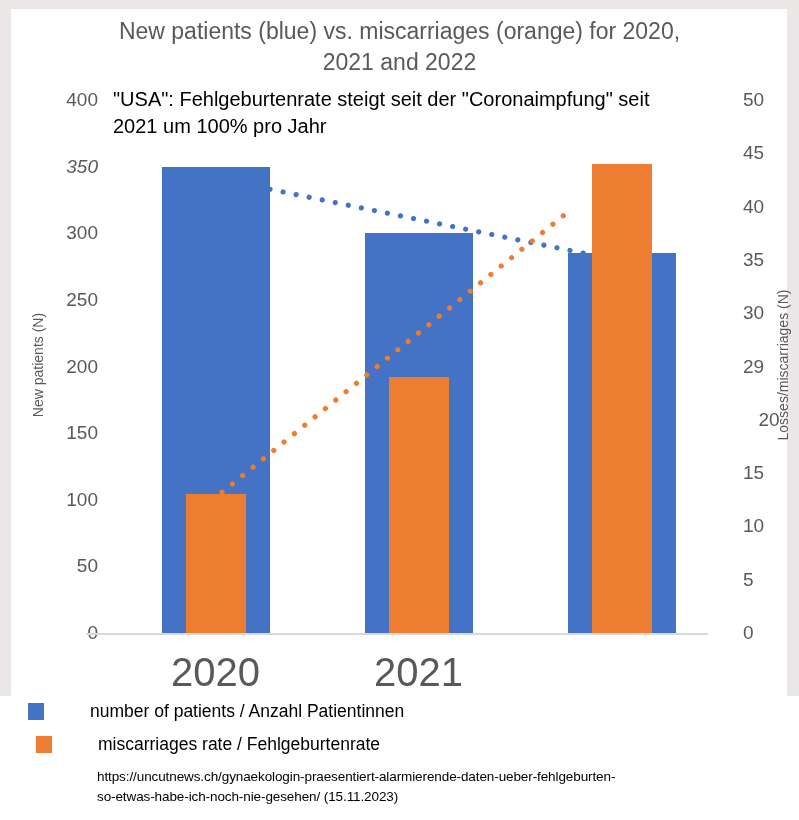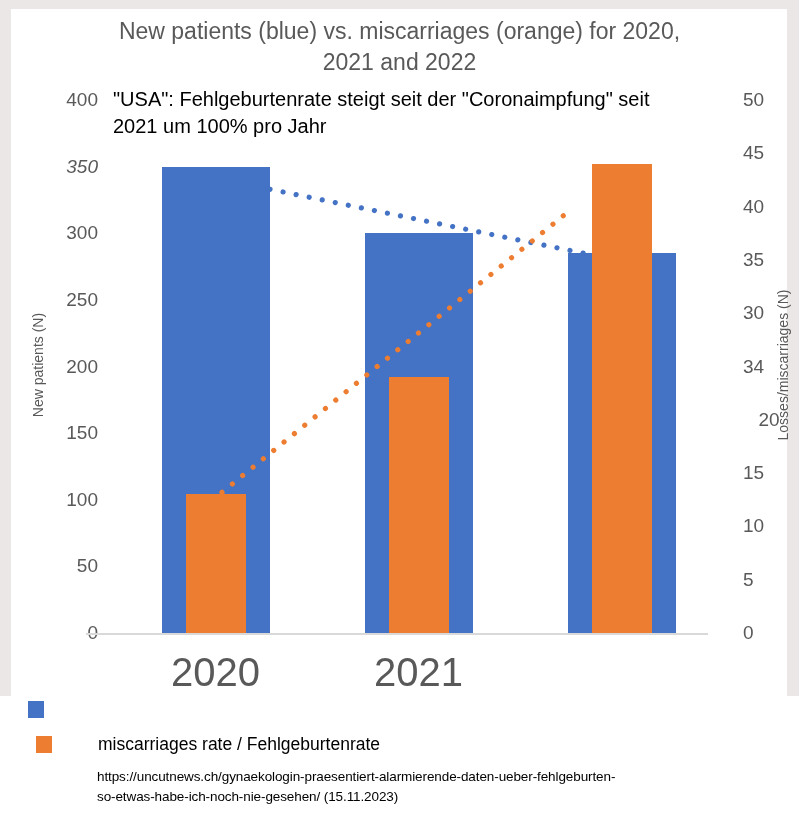--- a/index.html
+++ b/index.html
@@ -86,39 +86,40 @@
       <div class="tick left" style="left: 30px; top: 356.5px;">200</div>
       <div class="tick left" style="left: 30px; top: 423.125px;">150</div>
       <div class="tick left" style="left: 30px; top: 489.75px;">100</div>
       <div class="tick left" style="left: 30px; top: 556.375px;">50</div>
       <div class="tick left" style="left: 30px; top: 623px;">0</div>
       <div class="tick right" style="left: 727px; top: 90px;">50</div>
       <div class="tick right" style="left: 727px; top: 143.3px;">45</div>
       <div class="tick right" style="left: 727px; top: 196.6px;">40</div>
       <div class="tick right" style="left: 727px; top: 249.9px;">35</div>
       <div class="tick right" style="left: 727px; top: 303.2px;">30</div>
-      <div class="tick right" style="left: 727px; top: 356.5px;">34</div>
+      <div class="tick right" style="left: 727px; top: 356.5px;">29</div>
       <div class="tick right" style="left: 727px; top: 409.8px; text-align: center;">20</div>
       <div class="tick right" style="left: 727px; top: 463.1px;">15</div>
       <div class="tick right" style="left: 727px; top: 516.4px;">10</div>
       <div class="tick right" style="left: 727px; top: 569.7px;">5</div>
       <div class="tick right" style="left: 727px; top: 623px;">0</div>
       <div class="year-label" style="left: 129.5px;">2020</div>
       <div class="year-label" style="left: 332.5px;">2021</div>
     </div>
   <div class="x-axis-line"></div>
 
   <svg class="trends" width="799" height="820">
     <polyline id="trend-blue" fill="none" stroke-width="5.2" stroke-linecap="round" stroke-dasharray="0.01 13.3" points="257,186.6125 590,254.57" stroke="#4472C4"></polyline>
     <polyline id="trend-orange" fill="none" stroke-width="5.2" stroke-linecap="round" stroke-dasharray="0.01 13.3" points="222,492.288 568,211.93" stroke="#ED7D31"></polyline>
   </svg>
 
   <div class="legend">
     <div class="legend-item" style="top:0;">
       <div class="swatch" style="background: rgb(68, 114, 196);"></div>
+      <div class="lbl">number of patients / Anzahl Patientinnen</div>
     </div>
     <div class="legend-item" style="top:33px;padding-left:8px;">
       <div class="swatch" style="background: rgb(237, 125, 49);"></div>
       <div class="lbl">miscarriages rate / Fehlgeburtenrate</div>
     </div>
   </div>
 
   <div class="source">
     <div>https://uncutnews.ch/gynaekologin-praesentiert-alarmierende-daten-ueber-fehlgeburten-</div>
     <div>so-etwas-habe-ich-noch-nie-gesehen/ (15.11.2023)</div>

